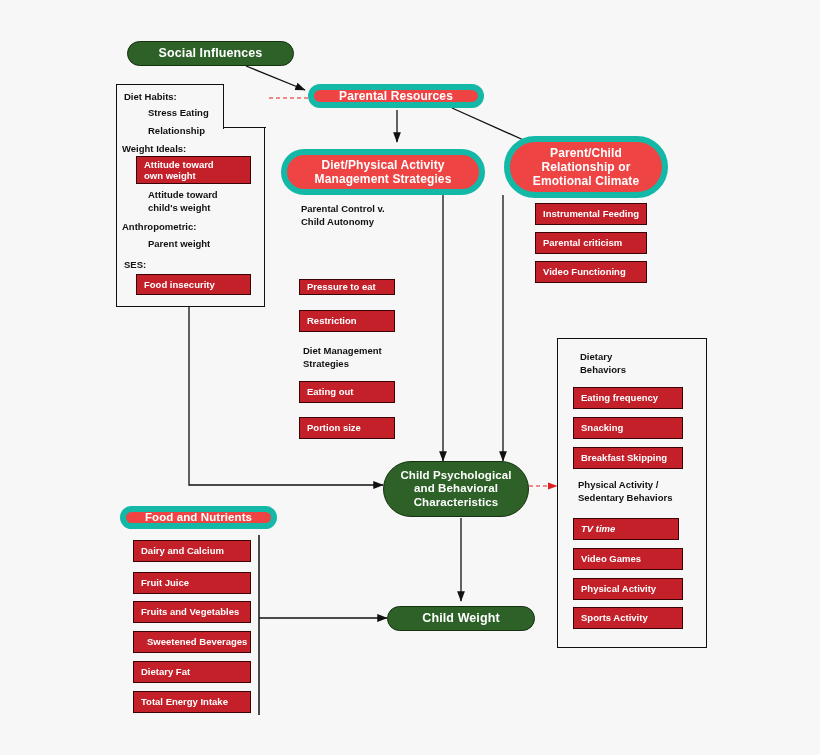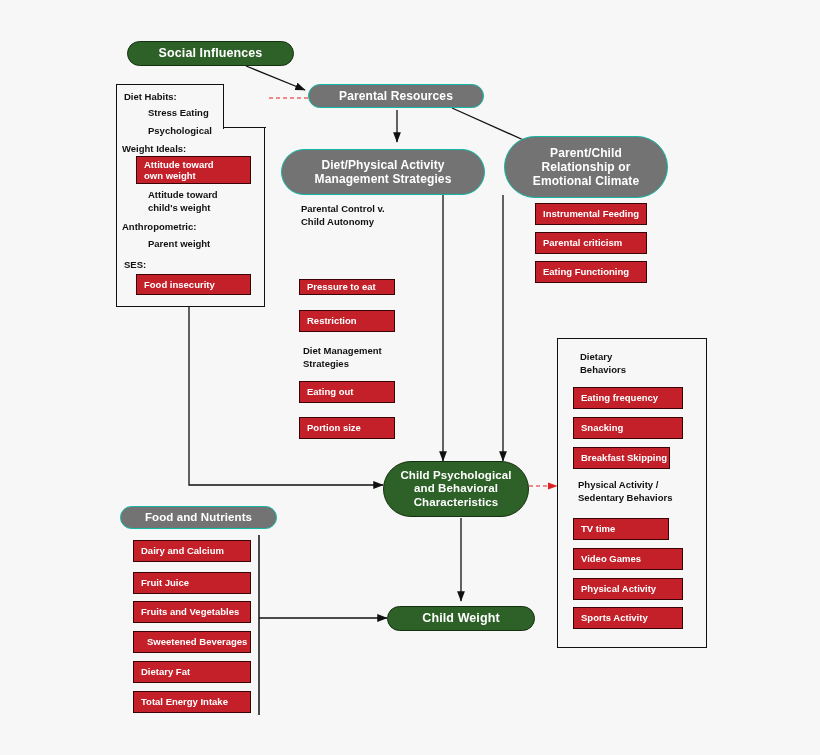--- a/index.html
+++ b/index.html
@@ -19,21 +19,21 @@
     display:flex;align-items:center;justify-content:center;
     text-align:center;
     color:#ffffff;
     font-weight:bold;
     border-radius:999px;
     box-sizing:border-box;
     line-height:1.18;
     letter-spacing:.1px;
   }
   .pill.green{background:#2d6127;border:1px solid #15300f;}
-  .pill.purple{background:#737373;border:1px solid #14b8a6;}
+  .pill.purple{background:#ef4444;border:6px solid #14b8a6;}
 
   
   .redbox{
     position:absolute;
     background:#c4202a;
     border:1px solid #3a0407;
     color:#ffffff;
     font-size:9.5px;
     font-weight:bold;
     display:flex;align-items:center;
@@ -125,21 +125,21 @@
   <div class="pill green" style="left:383px;top:461px;width:146px;height:56px;font-size:11.5px;white-space:pre-line;">Child Psychological
 and Behavioral
 Characteristics</div>
 
   <div class="pill green" style="left:387px;top:606px;width:148px;height:25px;font-size:12.5px;">Child Weight</div>
 
   <div class="pill purple" style="left:120px;top:506px;width:157px;height:23px;font-size:11.5px;">Food and Nutrients</div>
 
   <div class="lbl" style="left:124px;top:91px;">Diet Habits:</div>
   <div class="lbl" style="left:148px;top:107px;">Stress Eating</div>
-  <div class="lbl" style="left:148px;top:125px;">Psychological</div>
+  <div class="lbl" style="left:148px;top:125px;">Relationship</div>
 
   <div class="lbl" style="left:122px;top:143px;">Weight Ideals:</div>
   <div class="redbox" style="left:136px;top:156px;width:115px;height:28px;white-space:pre-line;">Attitude toward
 own weight</div>
   <div class="lbl" style="left:148px;top:189px;">Attitude toward
 child's weight</div>
 
   <div class="lbl" style="left:122px;top:221px;">Anthropometric:</div>
   <div class="lbl" style="left:148px;top:238px;">Parent weight</div>
 
@@ -153,33 +153,33 @@
   <div class="redbox" style="left:299px;top:310px;width:96px;height:22px;">Restriction</div>
 
   <div class="lbl" style="left:303px;top:345px;">Diet Management
 Strategies</div>
 
   <div class="redbox" style="left:299px;top:381px;width:96px;height:22px;">Eating out</div>
   <div class="redbox" style="left:299px;top:417px;width:96px;height:22px;">Portion size</div>
 
   <div class="redbox" style="left:535px;top:203px;width:112px;height:22px;">Instrumental Feeding</div>
   <div class="redbox" style="left:535px;top:232px;width:112px;height:22px;">Parental criticism</div>
-  <div class="redbox" style="left:535px;top:261px;width:112px;height:22px;">Eating Functioning</div>
+  <div class="redbox" style="left:535px;top:261px;width:112px;height:22px;">Video Functioning</div>
 
   <div class="lbl" style="left:580px;top:351px;">Dietary
 Behaviors</div>
 
   <div class="redbox" style="left:573px;top:387px;width:110px;height:22px;">Eating frequency</div>
   <div class="redbox" style="left:573px;top:417px;width:110px;height:22px;">Snacking</div>
-  <div class="redbox" style="left:573px;top:447px;width:97px;height:22px;">Breakfast Skipping</div>
+  <div class="redbox" style="left:573px;top:447px;width:110px;height:22px;">Breakfast Skipping</div>
 
   <div class="lbl" style="left:578px;top:479px;">Physical Activity /
 Sedentary Behaviors</div>
 
-  <div class="redbox" style="left:573px;top:518px;width:96px;height:22px;">TV time</div>
+  <div class="redbox" style="left:573px;top:518px;width:106px;height:22px;font-style:italic;">TV time</div>
   <div class="redbox" style="left:573px;top:548px;width:110px;height:22px;">Video Games</div>
   <div class="redbox" style="left:573px;top:578px;width:110px;height:22px;">Physical Activity</div>
   <div class="redbox" style="left:573px;top:607px;width:110px;height:22px;">Sports Activity</div>
 
   <div class="redbox" style="left:133px;top:540px;width:118px;height:22px;">Dairy and Calcium</div>
   <div class="redbox" style="left:133px;top:601px;width:118px;height:22px;">Fruits and Vegetables</div>
   <div class="redbox" style="left:133px;top:572px;width:118px;height:22px;">Fruit Juice</div>
   <div class="redbox" style="left:133px;top:631px;width:118px;height:22px;padding-left:13px;">Sweetened Beverages</div>
   <div class="redbox" style="left:133px;top:661px;width:118px;height:22px;">Dietary Fat</div>
   <div class="redbox" style="left:133px;top:691px;width:118px;height:22px;">Total Energy Intake</div>

